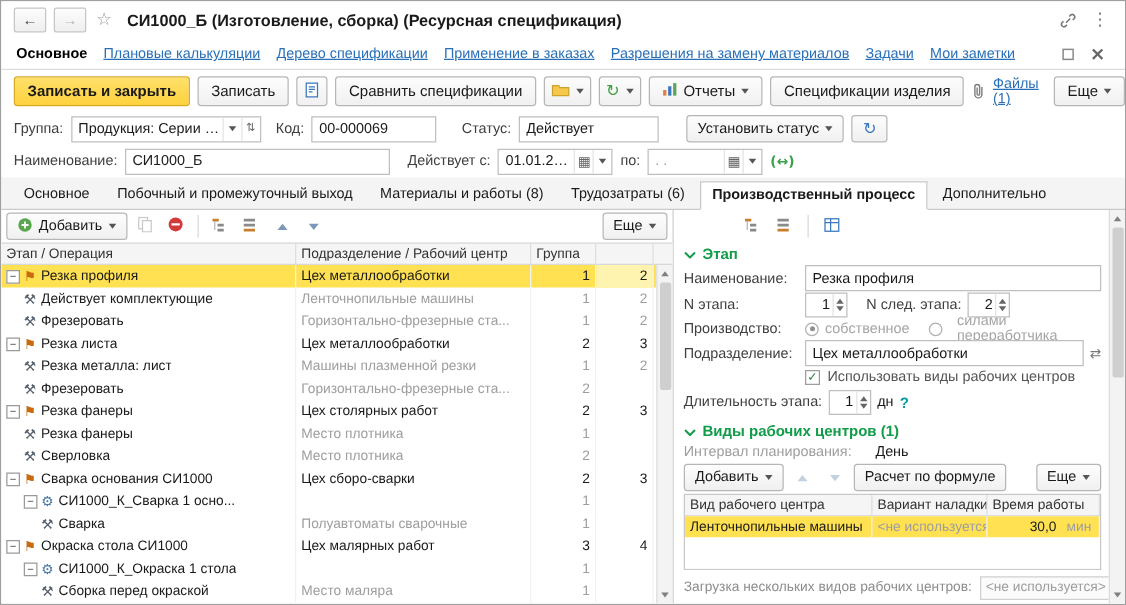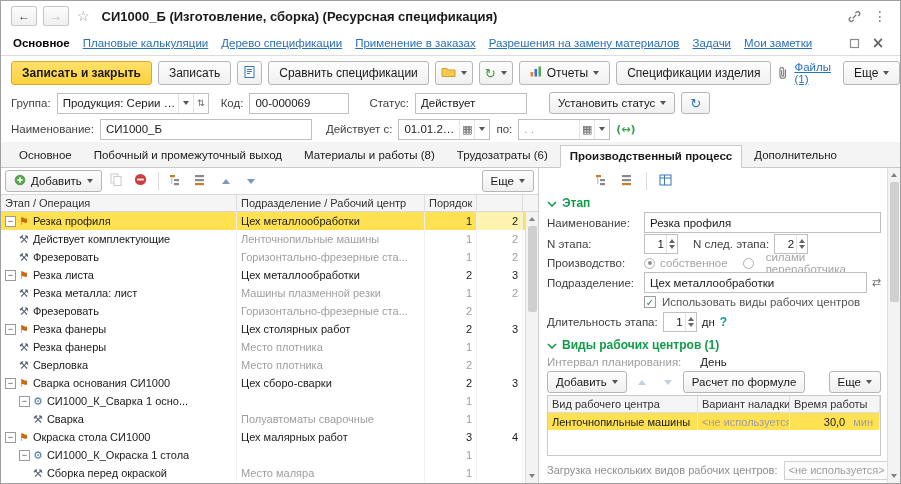--- a/index.html
+++ b/index.html
@@ -328,21 +328,21 @@
           </button>
         <span class="spacer"></span>
         <button class="btn sm">
           <span>Еще</span>
           <span class="caret"></span>
         </button>
       </div>
       <div class="lheader">
         <div class="hc c-name">Этап / Операция</div>
         <div class="hc c-center">Подразделение / Рабочий центр</div>
-        <div class="hc c-o1">Порядок</div>
+        <div class="hc c-o1">Группа</div>
         <div class="hc c-o2"></div>
       </div>
       <div class="lbodywrap">
         <div class="lrows">
             <div class="trow selected">
               <div class="tc c-name" style="padding-left: 4px;">
                 <span class="expander">−</span>
                 <span class="ticon stage">⚑</span>
                 <span class="tname">Резка профиля</span>
               </div>

